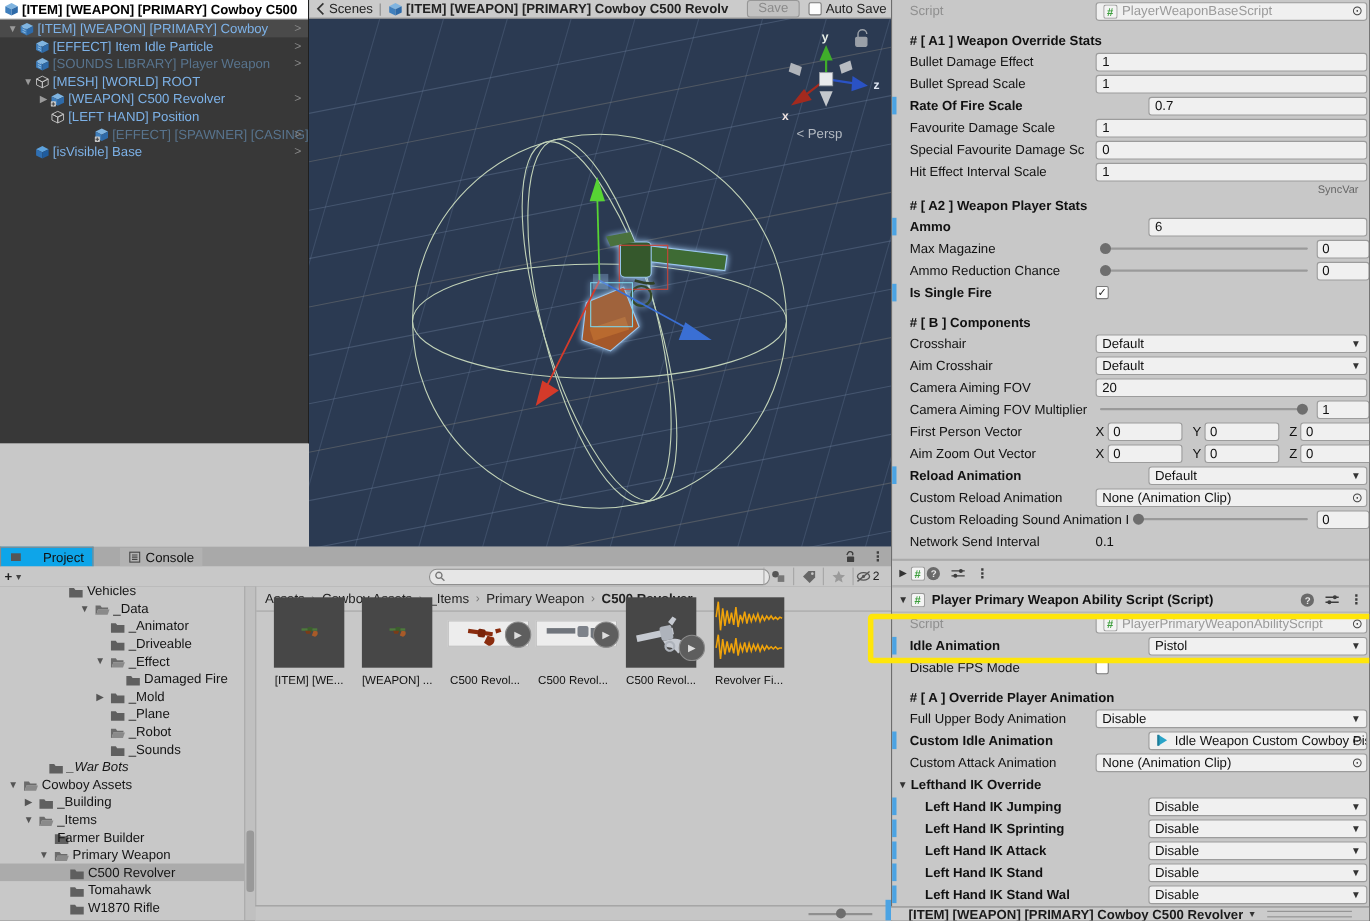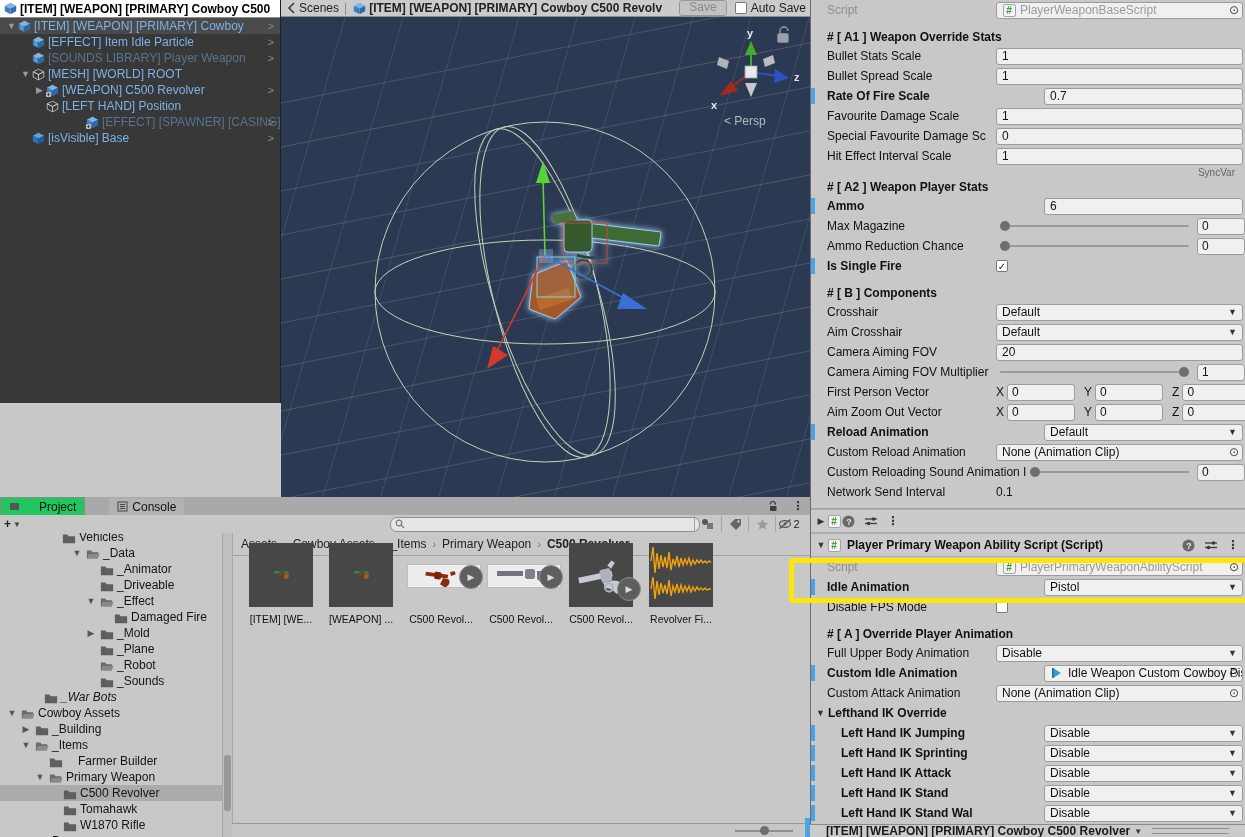--- a/index.html
+++ b/index.html
@@ -65,21 +65,21 @@
   .v3 .vbox.last{margin-right:0;}
   .plainval{color:#111;}
   #insp-footer{position:absolute;left:810px;top:824px;width:435px;height:13px;background:#cbcbcb;border-top:1px solid #8a8a8a;display:flex;align-items:center;padding:0 16px;box-sizing:border-box;}
   #insp-footer .flbl{font-weight:bold;color:#1a1a1a;white-space:nowrap;overflow:hidden;max-width:330px;}
   #insp-footer .divline{flex:1;height:4px;border-top:1px solid #8f8f8f;border-bottom:1px solid #8f8f8f;margin-left:10px;}
 
   
   #project{left:0;top:497px;width:810px;height:340px;background:#c8c8c8;}
   #proj-tabs{height:18px;background:#a9a9a9;display:flex;align-items:flex-end;position:relative;}
   .ptab{height:17px;display:flex;align-items:center;padding:0 8px;color:#111;gap:4px;}
-  .ptab.active{background:#22c55e;border:1px solid #8a8a8a;border-bottom:none;gap:20px;}
+  .ptab.active{background:#0ea5e9;border:1px solid #8a8a8a;border-bottom:none;gap:20px;}
   .ptab.inactive{background:#b2b2b2;margin-left:2px;}
   #proj-tabicons{position:absolute;right:6px;top:2px;display:flex;gap:12px;color:#3f3f3f;align-items:center;}
   #proj-toolbar{height:18px;background:#c8c8c8;border-bottom:1px solid #8e8e8e;display:flex;align-items:center;padding:0 4px;position:relative;}
   #create-btn{display:flex;align-items:center;color:#222;font-weight:bold;gap:2px;}
   #create-btn .car{font-size:8px;color:#444;}
   #searchbox{position:absolute;left:390px;width:300px;height:13px;background:#e6e6e6;border:1px solid #8f8f8f;border-radius:7px;display:flex;align-items:center;padding:0 4px;}
   #searchbox input{border:none;background:transparent;outline:none;flex:1;font-size:11px;height:11px;padding:0;margin-left:3px;}
   #filters{position:absolute;right:8px;display:flex;align-items:center;}
   .fbtn{width:26px;height:16px;display:flex;align-items:center;justify-content:center;border-left:1px solid #a5a5a5;color:#555;gap:1px;}
   #tree{position:absolute;left:0;top:36px;width:222px;height:304px;overflow:hidden;background:#c8c8c8;}
@@ -341,21 +341,21 @@
                 <rect x="0.5" y="0.5" width="13" height="13" rx="2" fill="#f4f4f4" stroke="#999"></rect>
                 <text x="3.5" y="11" font-size="11" font-weight="bold" fill="#3b9e3b" font-family="Liberation Sans,sans-serif">#</text>
               </svg>
             </span>
             <span style="margin-left: 4px;">PlayerWeaponBaseScript</span>
             <span class="picker">⊙</span>
           </div>
         </div>
         <div class="ihdr"># [ A1 ] Weapon Override Stats</div>
         <div class="irow">
-          <span class="lbl">Bullet Stats Scale</span>
+          <span class="lbl">Bullet Damage Effect</span>
           <div class="field">1</div>
         </div>
         <div class="irow">
           <span class="lbl">Bullet Spread Scale</span>
           <div class="field">1</div>
         </div>
         <div class="irow">
           <span class="bar"></span>
           <span class="lbl b">Rate Of Fire Scale</span>
           <div class="field b">0.7</div>
@@ -798,21 +798,21 @@
             </svg>
           </span>
           <span class="tl" style="left: 52px; top: 1px;">_Items</span>
         </div>
         <div class="trow" style="top: 220px;">
           <span class="icn" style="position: absolute; left: 49px; top: 2px;">
             <svg width="14" height="12" viewBox="0 0 16 13">
               <path d="M1 2.5 h5 l1.5 2 H15 v8 H1 Z" fill="#5f5f5f"></path>
             </svg>
           </span>
-          <span class="tl" style="left: 78px; top: 1px;">Farmer Builder</span>
+          <span class="tl" style="left: 52px; top: 1px;">Farmer Builder</span>
         </div>
         <div class="trow" style="top: 236px;">
           <span class="arr" style="left: 35px; top: 3px;">▼</span>
           <span class="icn" style="position: absolute; left: 49px; top: 2px;">
             <svg width="14" height="12" viewBox="0 0 16 13">
               <path d="M1 2.5 h5 l1.5 2 H14 v2 H3.5 L1.8 12 H1 Z" fill="#6b6b6b"></path>
               <path d="M3.5 6.5 H15.5 L13.5 12 H1.8 Z" fill="#8a8a8a"></path>
             </svg>
           </span>
           <span class="tl" style="left: 66px; top: 1px;">Primary Weapon</span>

